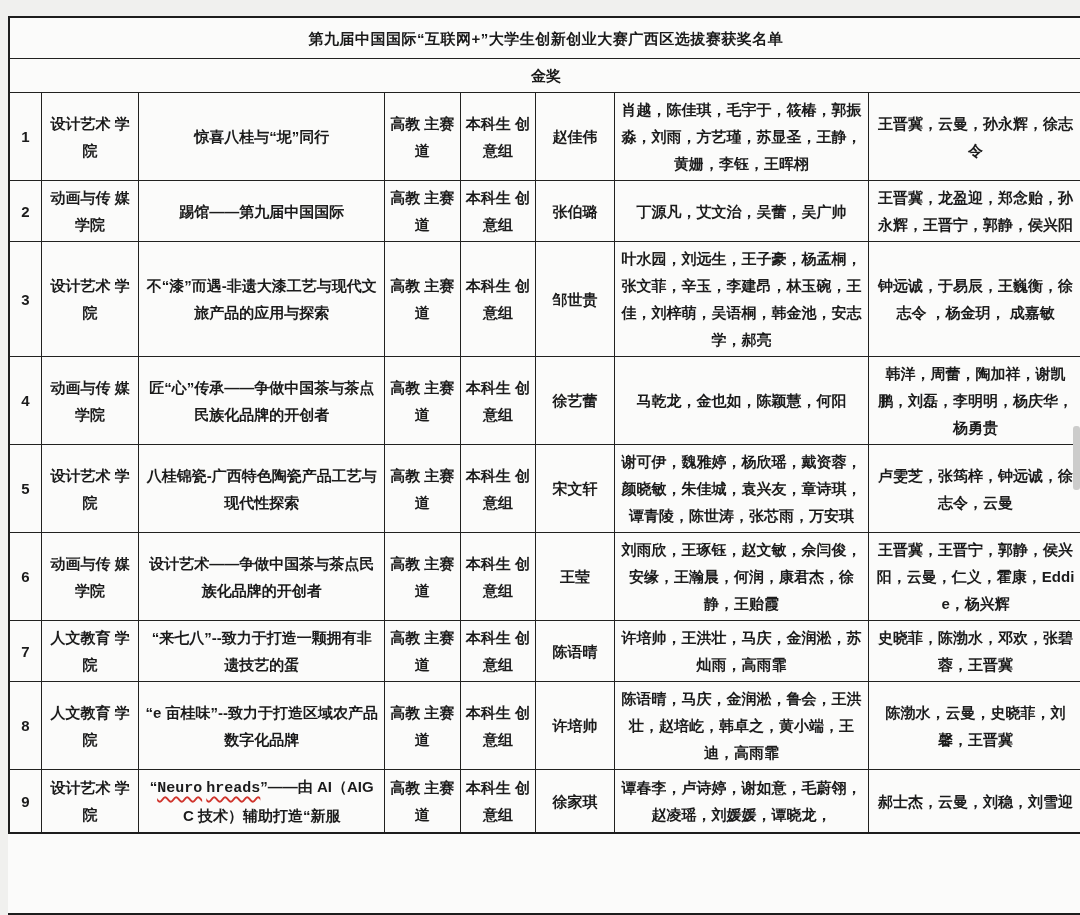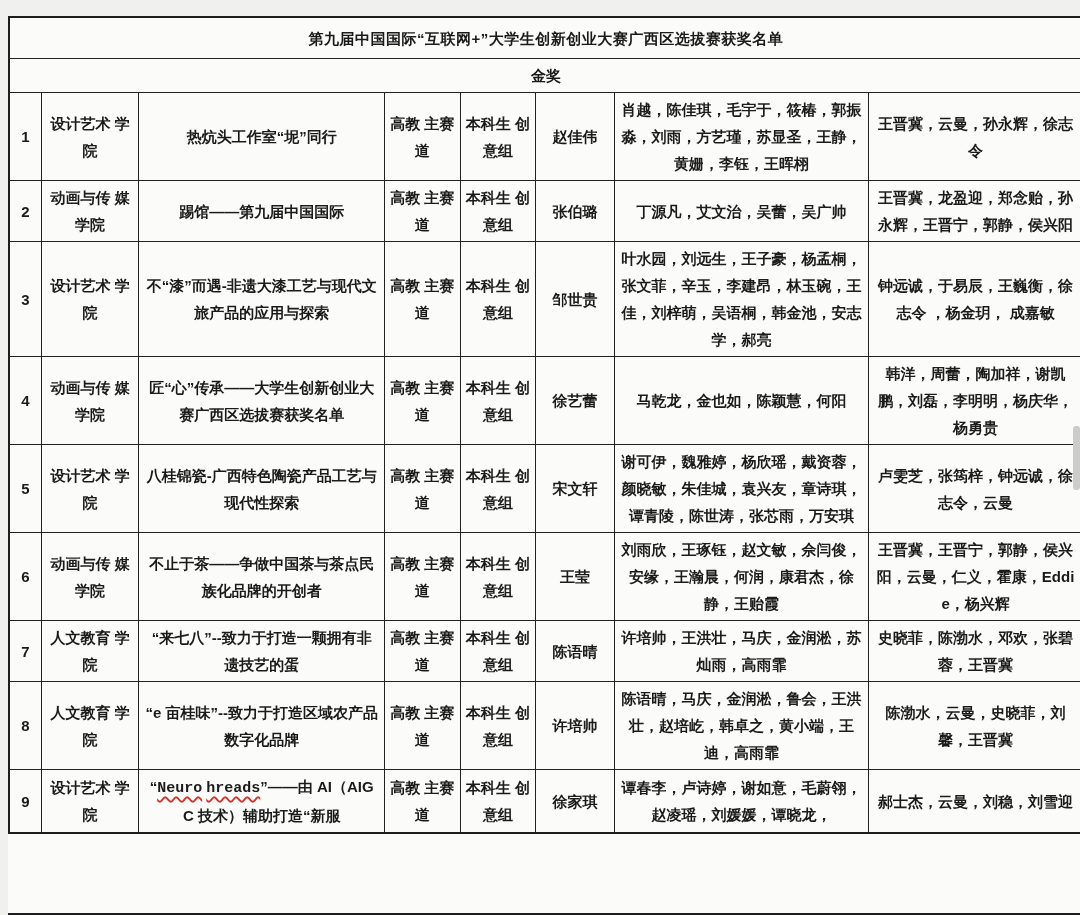--- a/index.html
+++ b/index.html
@@ -90,21 +90,21 @@
       <tbody>
         <tr>
           <td colspan="8" class="title-cell">第九届中国国际“互联网+”大学生创新创业大赛广西区选拔赛获奖名单</td>
         </tr>
       <tr>
             <td class="section-cell" colspan="8">金奖</td>
           </tr>
           <tr>
             <td>1</td>
             <td>设计艺术 学院</td>
-            <td class="project-cell">热炕头工作室“坭”同行</td>
+            <td class="project-cell">惊喜八桂与“坭”同行</td>
             <td>高教 主赛道</td>
             <td>本科生 创意组</td>
             <td>赵佳伟</td>
             <td class="members-cell">肖越，陈佳琪，毛宇于，筱椿，郭振淼，刘雨，方艺瑾，苏显圣，王静，黄姗，李钰，王晖栩</td>
             <td class="advisors-cell">王晋冀，云曼，孙永辉，徐志令</td>
           </tr>
           <tr>
             <td>2</td>
             <td>动画与传 媒学院</td>
             <td class="project-cell">踢馆——第九届中国国际</td>
@@ -120,41 +120,41 @@
             <td class="project-cell">不“漆”而遇-非遗大漆工艺与现代文旅产品的应用与探索</td>
             <td>高教 主赛道</td>
             <td>本科生 创意组</td>
             <td>邹世贵</td>
             <td class="members-cell">叶水园，刘远生，王子豪，杨孟桐，张文菲，辛玉，李建昂，林玉碗，王佳，刘梓萌，吴语桐，韩金池，安志学，郝亮</td>
             <td class="advisors-cell">钟远诚，于易辰，王巍衡，徐志令 ，杨金玥， 成嘉敏</td>
           </tr>
           <tr>
             <td>4</td>
             <td>动画与传 媒学院</td>
-            <td class="project-cell">匠“心”传承——大学生创新创业大赛广西区选拔赛获奖名单</td>
+            <td class="project-cell">匠“心”传承——争做中国茶与茶点民族化品牌的开创者</td>
             <td>高教 主赛道</td>
             <td>本科生 创意组</td>
             <td>徐艺蕾</td>
             <td class="members-cell">马乾龙，金也如，陈颖慧，何阳</td>
             <td class="advisors-cell">韩洋，周蕾，陶加祥，谢凯鹏，刘磊，李明明，杨庆华，杨勇贵</td>
           </tr>
           <tr>
             <td>5</td>
             <td>设计艺术 学院</td>
             <td class="project-cell">八桂锦瓷-广西特色陶瓷产品工艺与现代性探索</td>
             <td>高教 主赛道</td>
             <td>本科生 创意组</td>
             <td>宋文轩</td>
             <td class="members-cell">谢可伊，魏雅婷，杨欣瑶，戴资蓉，颜晓敏，朱佳城，袁兴友，章诗琪，谭青陵，陈世涛，张芯雨，万安琪</td>
             <td class="advisors-cell">卢雯芝，张筠梓，钟远诚，徐志令，云曼</td>
           </tr>
           <tr>
             <td>6</td>
             <td>动画与传 媒学院</td>
-            <td class="project-cell">不止于茶——争做中国茶与茶点民族化品牌的开创者</td>
+            <td class="project-cell">设计艺术——争做中国茶与茶点民族化品牌的开创者</td>
             <td>高教 主赛道</td>
             <td>本科生 创意组</td>
             <td>王莹</td>
             <td class="members-cell">刘雨欣，王琢钰，赵文敏，佘闫俊，安缘，王瀚晨，何润，康君杰，徐静，王贻霞</td>
             <td class="advisors-cell">王晋冀，王晋宁，郭静，侯兴阳，云曼，仁义，霍康，Eddie，杨兴辉</td>
           </tr>
           <tr>
             <td>7</td>
             <td>人文教育 学院</td>
             <td class="project-cell">“来七八”--致力于打造一颗拥有非遗技艺的蛋</td>

